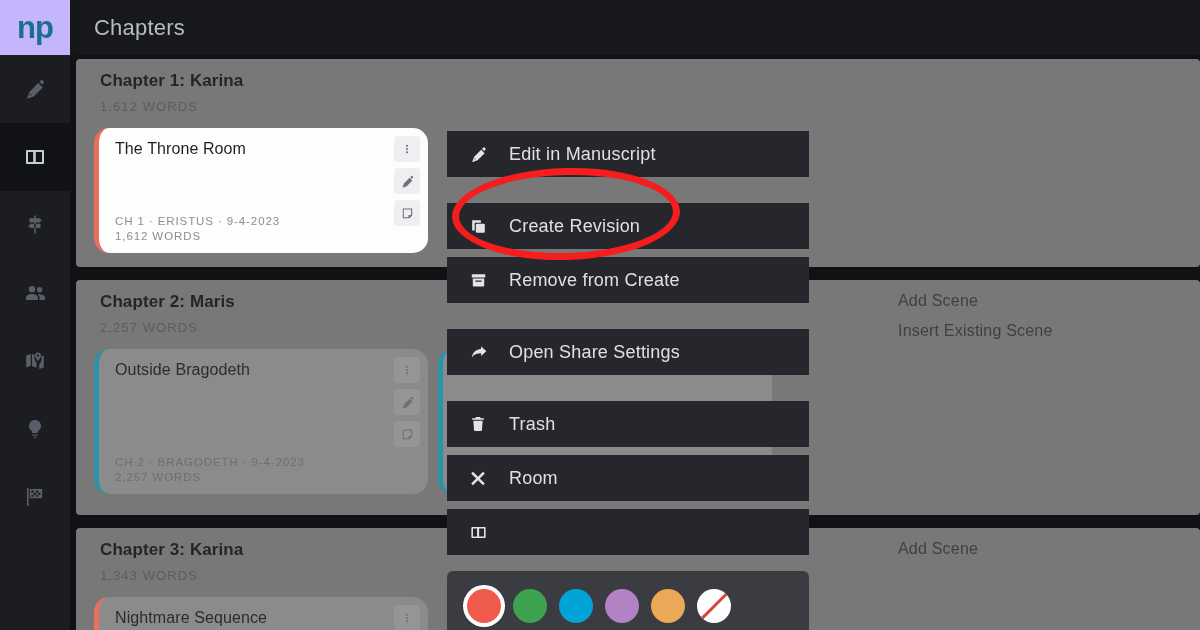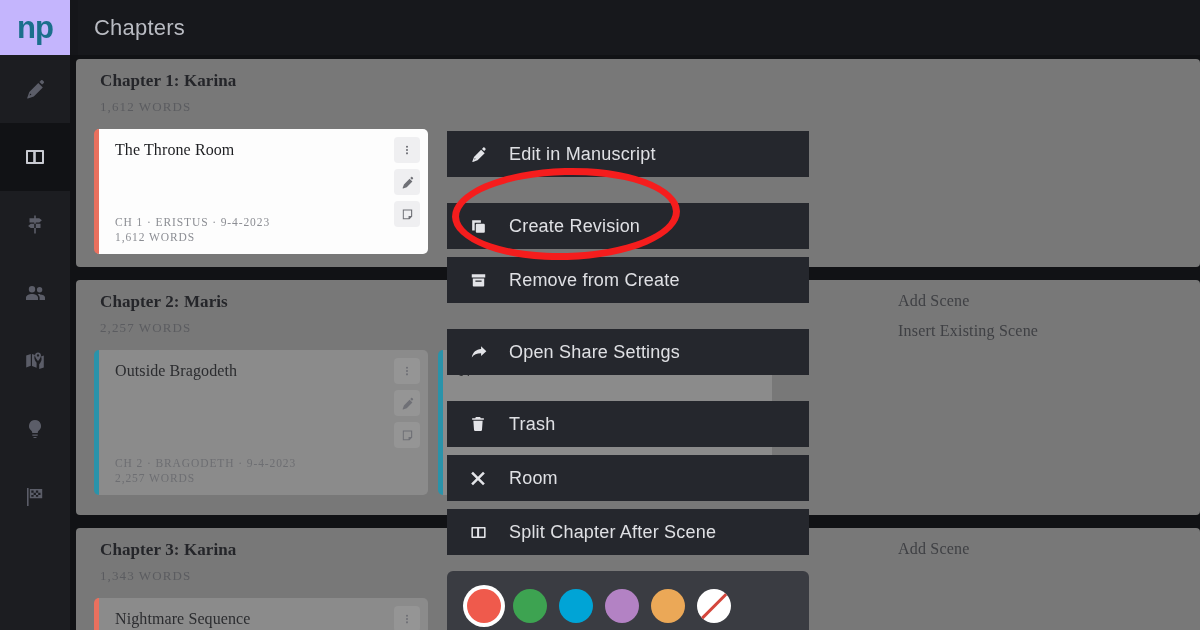--- a/index.html
+++ b/index.html
@@ -45,21 +45,20 @@
   .header-title {
     color: #b9bbc2; font-size: 22px; font-weight: 400;
     margin-left: 16px; letter-spacing: .2px;
   }
 
   
   .board {
     position: absolute; left: 70px; top: 55px; width: 1130px; height: 575px;
     background: #111215;
     z-index: 10;
-    font-family: Liberation Serif, serif;
   }
 
   .chapter {
     position: absolute; left: 6px; width: 1124px;
     background: #787878;
     border-radius: 4px;
     overflow: hidden;
   }
   .chapter-title {
     color: #242529; font-size: 17px; font-weight: 700;
@@ -73,21 +72,21 @@
   .cards-row {
     position: relative; margin: 14px 0 0 18px;
     display: flex; gap: 10px;
   }
 
   
   .card {
     position: relative;
     width: 334px; height: 125px;
     background: #fdfdfd;
-    border-radius: 5px;
+    border-radius: 15px;
     border-left: 5px solid #e9705e;
     display: flex; flex-direction: column;
     flex: 0 0 auto;
   }
   .card.dim  { background: #8b8b8b; }
   .card-title {
     color: #1e1f22; font-size: 16px; font-weight: 400;
     margin: 12px 0 0 16px; letter-spacing: .1px;
   }
   .card.dim .card-title { color: #2b2c2f; }
@@ -410,21 +409,20 @@
       </span>
       <span>Room</span>
     </div>
 
     <div class="menu-item">
       <span class="mi-icon">
         <svg width="19" height="19" viewBox="0 0 24 24">
             <path d="M4 5h16c.6 0 1 .4 1 1v12c0 .6-.4 1-1 1H4c-.6 0-1-.4-1-1V6c0-.6.4-1 1-1zm1 2v10h5.2V7H5zm7.8 0v10H19V7h-6.2z"></path>
           </svg>
       </span>
-      <span>Split Chapter After Scene</span>
     </div>
 
     <div class="swatch-bar">
       <div class="swatch sel" style="background:#ef5a4c"></div>
       <div class="swatch" style="background:#3da351"></div>
       <div class="swatch" style="background:#00a4d6"></div>
       <div class="swatch" style="background:#b382c4"></div>
       <div class="swatch" style="background:#eba857"></div>
       <div class="swatch none"></div>
     </div>

